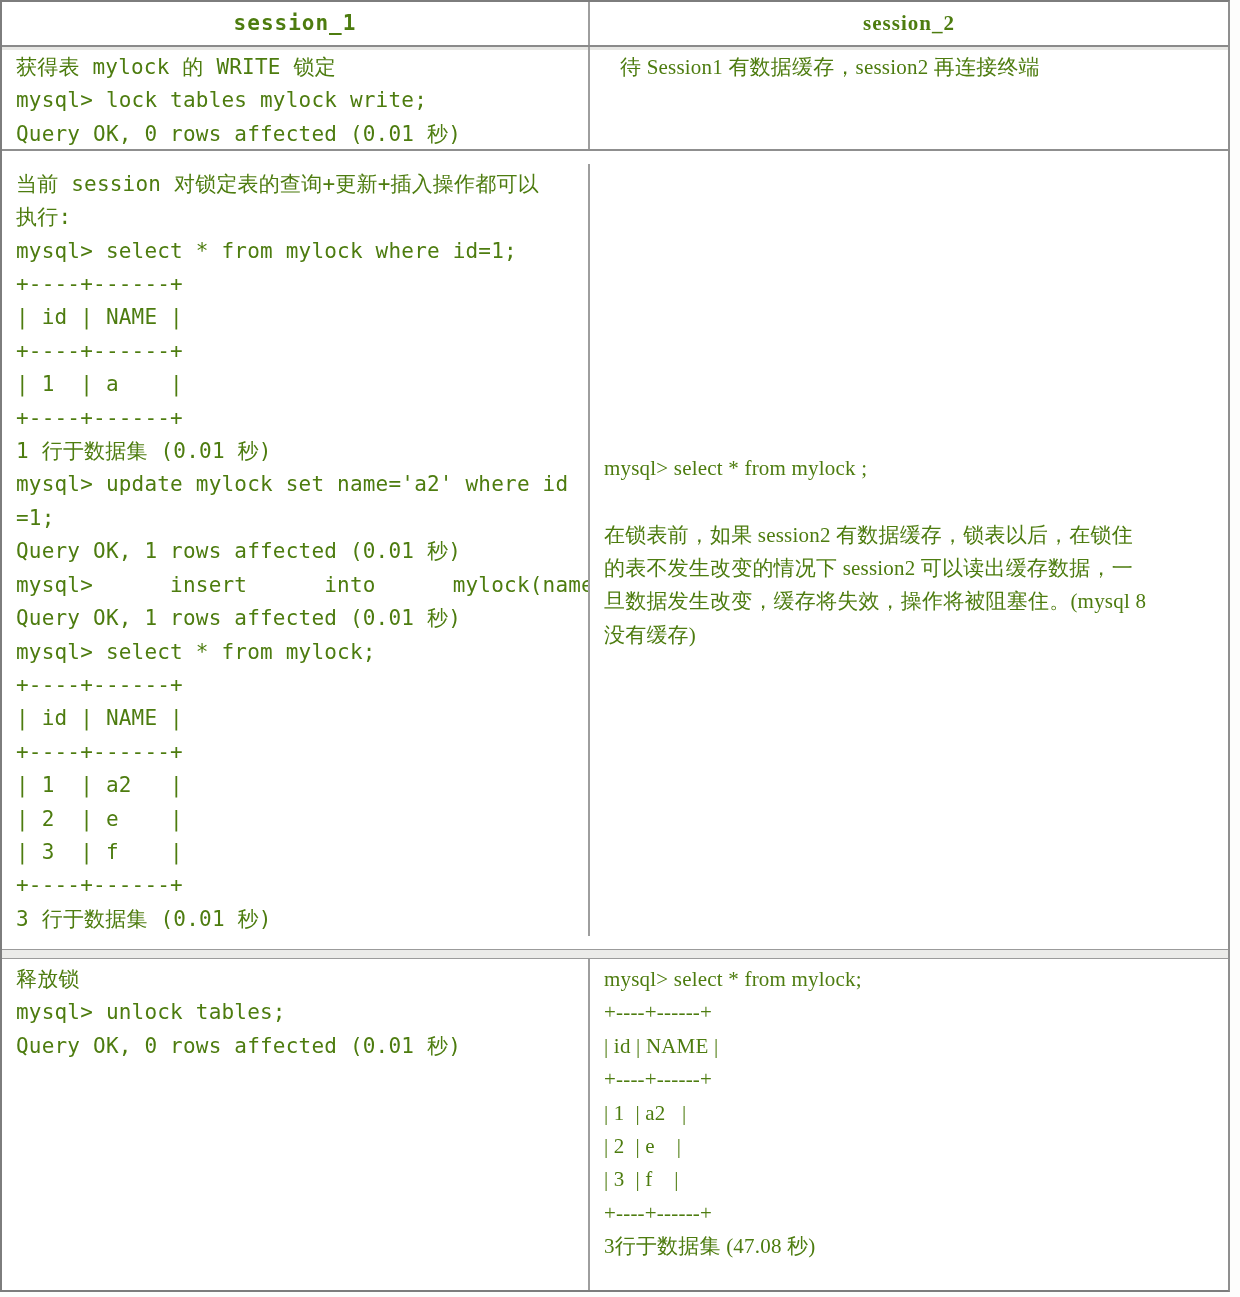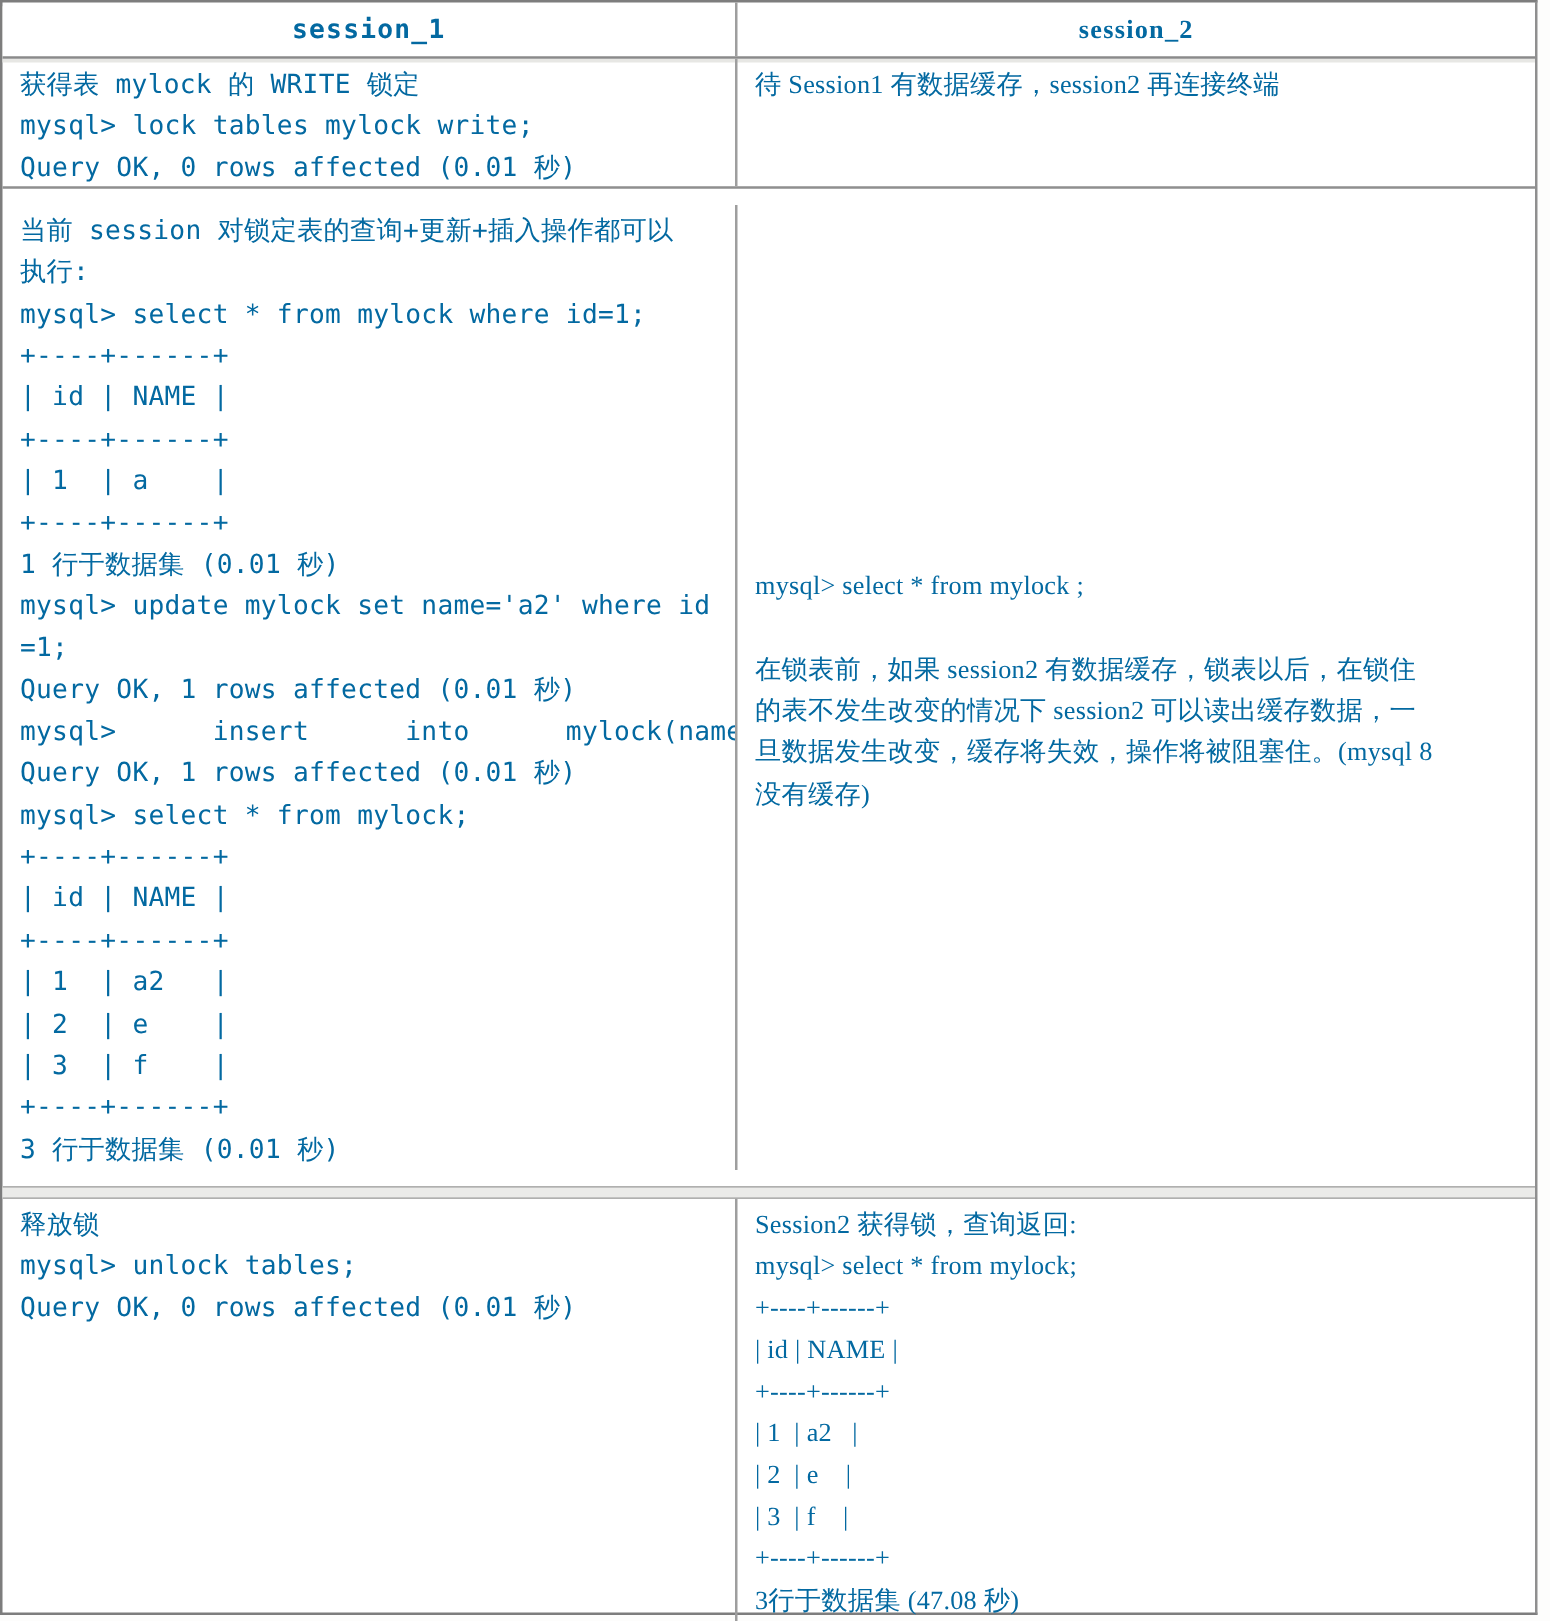--- a/index.html
+++ b/index.html
@@ -6,21 +6,21 @@
     margin: 0;
     padding: 0;
     background: #ffffff;
   }
   .page {
     position: relative;
     width: 1240px;
     height: 1297px;
     background: #fdfdfc;
     font-family: "DejaVu Sans Mono", "Liberation Mono", monospace;
-    color: #0369a1;
+    color: #4d7c0f;
     overflow: hidden;
   }
   .doc-table {
     position: absolute;
     left: 0;
     top: 0;
     width: 1230px;
     height: 1292px;
     box-sizing: border-box;
     background: #ffffff;
@@ -42,21 +42,21 @@
     text-align: center;
     font-size: 21px;
     font-weight: 600;
     letter-spacing: 1px;
   }
   .trow {
     display: flex;
     flex: 0 0 auto;
     align-items: stretch;
   }
-  .row1 { height: 102px; border-bottom: 2px solid #8f8f8f; }
+  .row1 { height: 102px; border-bottom: 2px solid #8f8f8f; gap: 16px; }
   .row2 { height: 798px; align-items: center; }
   .row-gap {
     height: 8px;
     flex: 0 0 auto;
     background: #ebebe9;
     border-top: 1px solid #9b9b9b;
     border-bottom: 1px solid #9b9b9b;
   }
   .row3 { flex: 1 1 auto; }
   .col-left {
@@ -141,21 +141,20 @@
 
     <div class="row-gap"></div>
 
     <div class="trow row3">
       <div class="td col-left">
           <div class="line">释放锁</div>
           <div class="line">mysql&gt; unlock tables;</div>
           <div class="line">Query OK, 0 rows affected (0.01 秒)</div>
         </div>
       <div class="td col-right">
-          <div class="line">Session2 获得锁，查询返回:</div>
           <div class="line">mysql&gt; select * from mylock;</div>
           <div class="line">+----+------+</div>
           <div class="line">| id | NAME |</div>
           <div class="line">+----+------+</div>
           <div class="line">| 1  | a2   |</div>
           <div class="line">| 2  | e    |</div>
           <div class="line">| 3  | f    |</div>
           <div class="line">+----+------+</div>
           <div class="line">3行于数据集 (47.08 秒)</div>
         </div>

